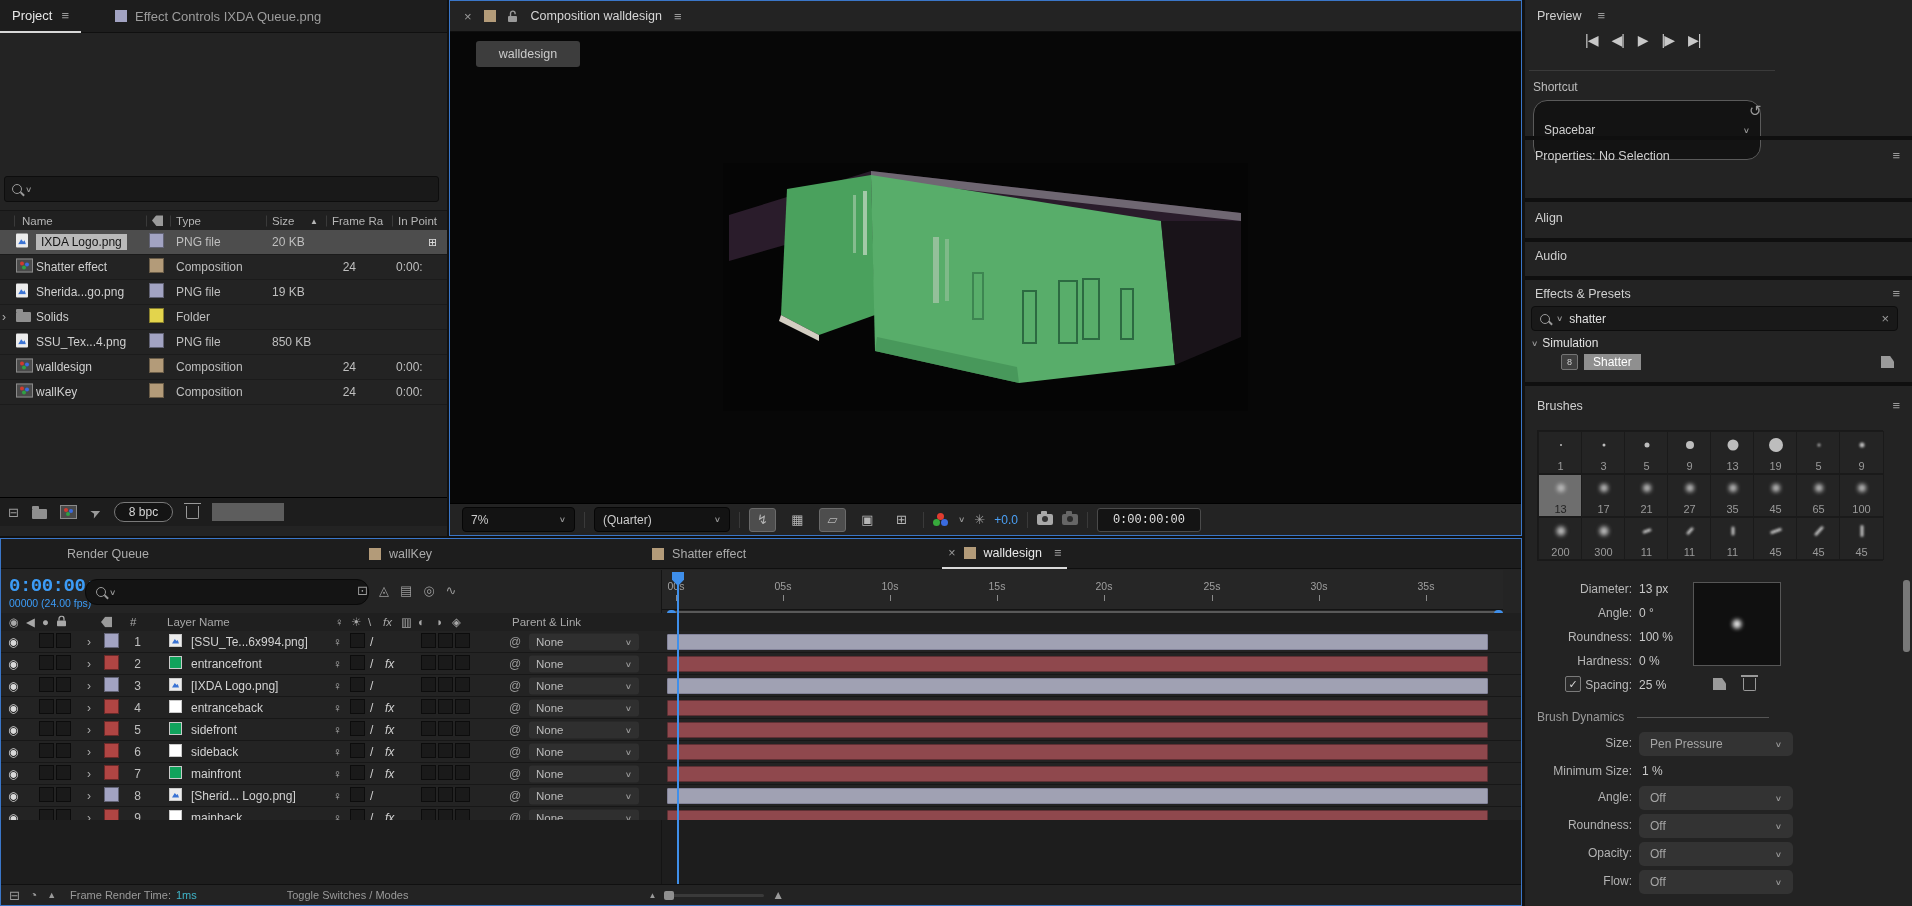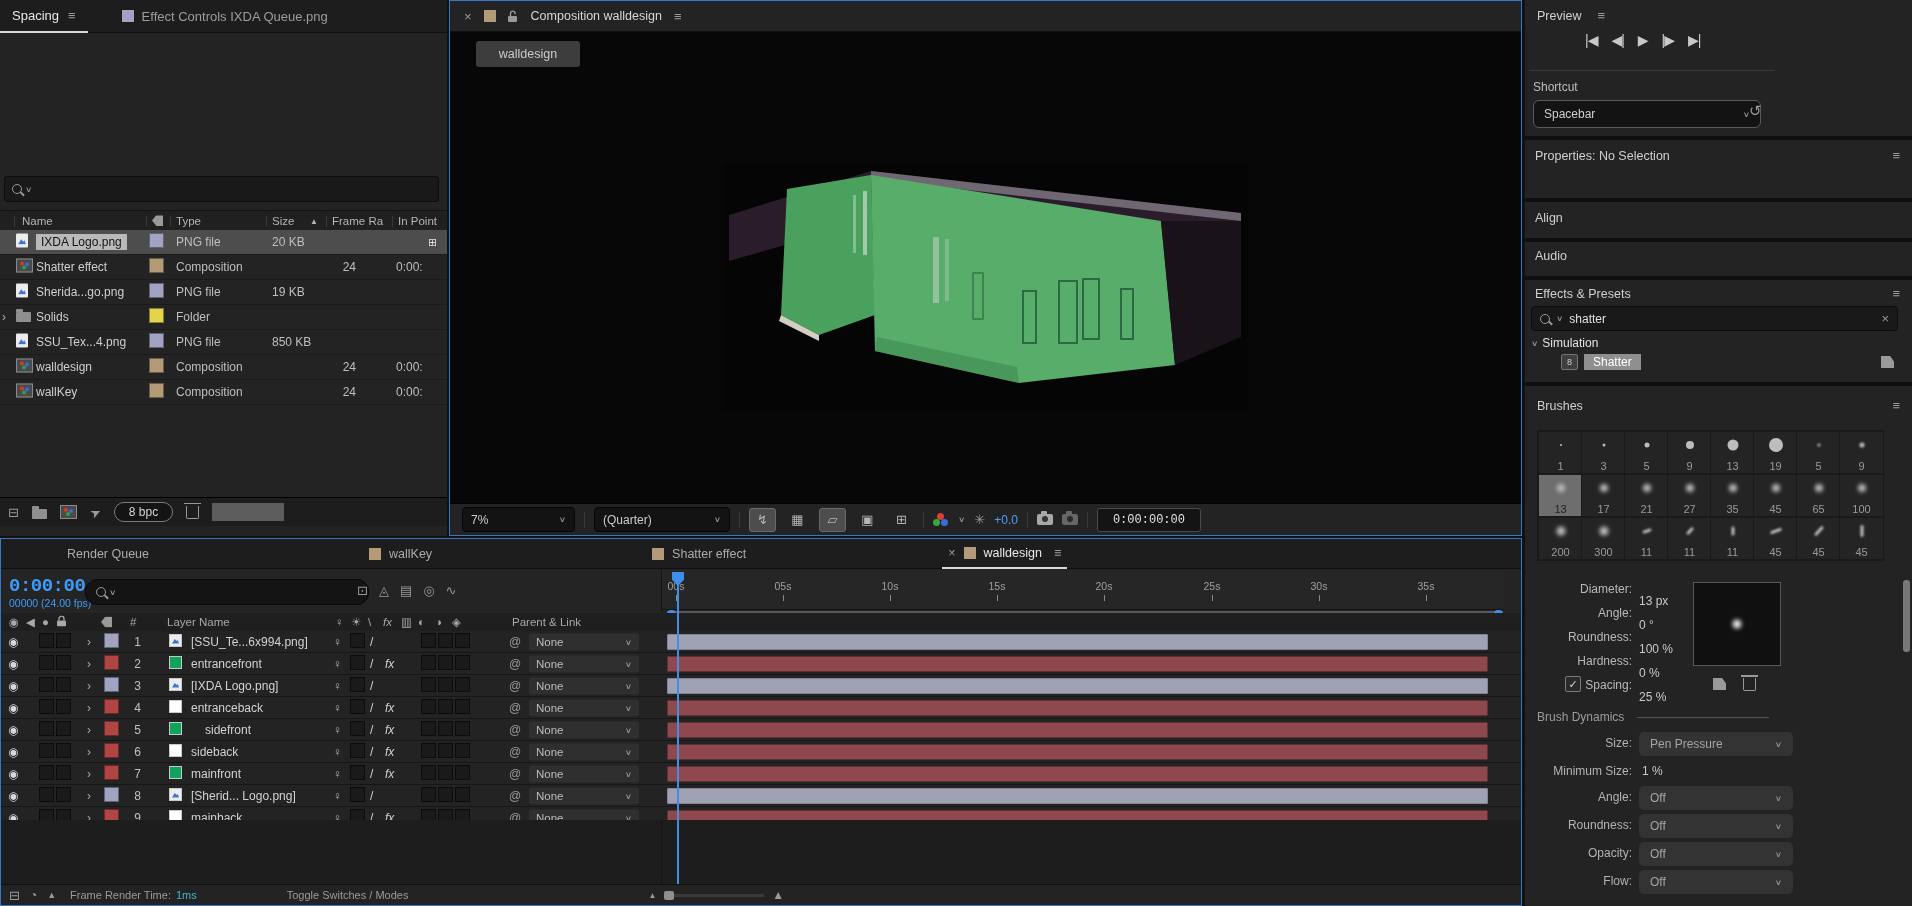--- a/index.html
+++ b/index.html
@@ -70,42 +70,42 @@
   .cam{width:16px;height:11px;background:#a8a8a8;border-radius:2px;position:relative;display:inline-block;}
   .cam::before{content:'';position:absolute;top:-3px;left:4px;width:6px;height:3px;background:#a8a8a8;border-radius:1px 1px 0 0;}
   .cam::after{content:'';position:absolute;top:2px;left:5px;width:6px;height:6px;background:#333;border-radius:50%;}
   .vtc{width:102px;height:22px;border:1px solid #4a4a4a;border-radius:3px;background:#141414;color:#e0e0e0;display:flex;align-items:center;justify-content:center;font-family:"Liberation Mono","DejaVu Sans Mono",monospace;font-size:12px;}
   
   #rightP{left:1525px;top:0;width:387px;height:906px;background:#232323;}
   .sect-gap{position:absolute;left:0;right:0;height:4px;background:#0f0f0f;}
   .sect-title{color:#d0d0d0;font-size:12.5px;}
   .transport{position:absolute;left:60px;top:32px;display:flex;gap:14px;}
   .tbtn{color:#c8c8c8;font-size:14px;letter-spacing:-1px;}
-  .shortcut-dd{position:absolute;left:8px;top:100px;width:206px;height:26px;background:#131313;border:1px solid #5a5a5a;border-radius:6px;display:flex;align-items:center;justify-content:space-between;padding:0 10px;color:#cfcfcf;}
+  .shortcut-dd{position:absolute;left:8px;top:100px;width:206px;height:26px;background:#131313;border:1px solid #5a5a5a;border-radius:14px;display:flex;align-items:center;justify-content:space-between;padding:16px 10px;color:#cfcfcf;}
   .ep-search{position:absolute;left:6px;top:306px;right:14px;height:23px;background:#191919;border:1px solid #0d0d0d;border-radius:4px;display:flex;align-items:center;gap:6px;padding:0 8px;color:#e0e0e0;}
   .shatter-chip{background:#8f8f8f;color:#ffffff;padding:1px 9px;font-size:12px;}
   .fx8{width:15px;height:14px;background:#3f3f3f;border:1px solid #757575;border-radius:2px;color:#d0d0d0;font-size:9px;display:flex;align-items:center;justify-content:center;}
   .bgrid{position:absolute;left:12px;top:430px;display:grid;grid-template-columns:repeat(8,43px);border:1px solid #191919;}
   .bcell{width:43px;height:40px;border:1px solid #1a1a1a;background:#242424;display:flex;flex-direction:column;align-items:center;justify-content:flex-end;padding-bottom:1px;position:relative;}
   .bcell.sel{background:#6e6e6e;}
   .bcell.sel .blab{color:#222;}
   .bdot{background:#bdbdbd;border-radius:50%;position:absolute;top:13px;left:50%;transform:translate(-50%,-50%);}
   .blab{font-size:11px;color:#9a9a9a;}
   .b-h1 .bdot{width:2px;height:2px;} .b-h2 .bdot{width:3px;height:3px;} .b-h3 .bdot{width:5px;height:5px;}
   .b-h4 .bdot{width:8px;height:8px;} .b-h5 .bdot{width:11px;height:11px;} .b-h6 .bdot{width:14px;height:14px;}
   .b-s1 .bdot{width:3px;height:3px;filter:blur(1px);} .b-s2 .bdot{width:5px;height:5px;filter:blur(1px);}
   .b-s3 .bdot{width:8px;height:8px;filter:blur(2px);} .b-s4 .bdot{width:9px;height:9px;filter:blur(2px);}
   .b-k1 .bdot,.b-k2 .bdot,.b-k3 .bdot{width:9px;height:3px;border-radius:2px;filter:blur(1px);}
   .b-k4 .bdot,.b-k5 .bdot,.b-k6 .bdot{width:12px;height:3px;border-radius:2px;filter:blur(1px);}
   .b-k1 .bdot{transform:translate(-50%,-50%) rotate(-20deg);} .b-k2 .bdot{transform:translate(-50%,-50%) rotate(-48deg);}
   .b-k3 .bdot{transform:translate(-50%,-50%) rotate(90deg);} .b-k4 .bdot{transform:translate(-50%,-50%) rotate(-20deg);}
   .b-k5 .bdot{transform:translate(-50%,-50%) rotate(-48deg);} .b-k6 .bdot{transform:translate(-50%,-50%) rotate(90deg);}
   .bset-row{position:absolute;left:0;width:260px;height:20px;}
   .bset-row .lab{position:absolute;left:0;width:107px;text-align:right;color:#b8b8b8;}
-  .bset-row .val{position:absolute;left:114px;color:#c9c9c9;margin-top:12px;}
+  .bset-row .val{position:absolute;left:114px;color:#c9c9c9;}
   .bprev{position:absolute;left:168px;top:582px;width:86px;height:82px;background:#101010;border:1px solid #565656;}
   .bprev i{position:absolute;left:50%;top:50%;width:9px;height:9px;border-radius:50%;background:#e6e6e6;filter:blur(2px);transform:translate(-50%,-50%);}
   .checkbox{width:14px;height:14px;background:#2a2a2a;border:1px solid #7a7a7a;border-radius:2px;color:#d8d8d8;font-size:11px;display:flex;align-items:center;justify-content:center;}
   .newbrush{width:13px;height:12px;background:#9a9a9a;clip-path:polygon(0 0,70% 0,100% 45%,100% 100%,0 100%);display:inline-block;}
   .dyn-row{position:absolute;left:0;width:280px;height:24px;}
   .dyn-row .lab{position:absolute;left:0;top:4px;width:107px;text-align:right;color:#b3b3b3;}
   .dyn-dd{position:absolute;left:114px;top:0;width:132px;height:24px;background:#333333;border-radius:5px;display:flex;align-items:center;justify-content:space-between;padding:0 11px;color:#a5a5a5;}
   .dyn-plain{position:absolute;left:117px;top:4px;color:#c9c9c9;}
   .hr-line{position:absolute;height:1px;background:#555;}
   .scrollthumb{position:absolute;right:2px;top:580px;width:7px;height:72px;background:#787878;border-radius:3px;}
@@ -153,21 +153,21 @@
   .lane-div{position:absolute;left:660px;top:31px;width:1px;height:314px;background:#141414;}
 </style>
 </head>
 <body>
 
 <div id="root">
 
   <div id="project" class="panel">
     <div class="ptabs">
       <div class="ptab-active">
-        <span>Spacing</span>
+        <span>Project</span>
         <span class="menu-glyph">≡</span>
       </div>
       <div class="ec-tab">
         <span class="sq sq-lav"></span>
         <span>Effect Controls IXDA Queue.png</span>
       </div>
     </div>
 
 
     <div class="psearch">
@@ -839,21 +839,21 @@
         </div>
 
         <div class="lrow">
           <span style="left:7px;color:#d8d8d8">◉</span>
           <span style="left:38px"><span class="swbox"></span></span>
           <span style="left:55px"><span class="swbox"></span></span>
           <span style="left:86px;color:#aaa">›</span>
           <span style="left:103px"><span class="sw sw-red"></span></span>
           <span style="left:124px;width:16px;text-align:right;color:#c0c0c0">5</span>
           <span style="left:168px"><span class="th th-green"></span></span>
-          <span style="left:204px">sidefront</span>
+          <span style="left:190px">sidefront</span>
           <span style="left:332px;color:#b5b5b5">♀</span>
           <span style="left:349px"><span class="swbox"></span></span>
           <span style="left:369px;color:#d0d0d0">/</span>
           <span style="left:384px;font-style:italic;color:#d0d0d0">fx</span>
           <span style="left:420px"><span class="swbox"></span></span>
           <span style="left:437px"><span class="swbox"></span></span>
           <span style="left:454px"><span class="swbox"></span></span>
           <span style="left:508px;color:#9a9a9a">@</span>
           <span class="none-dd">
             <span>None</span>

